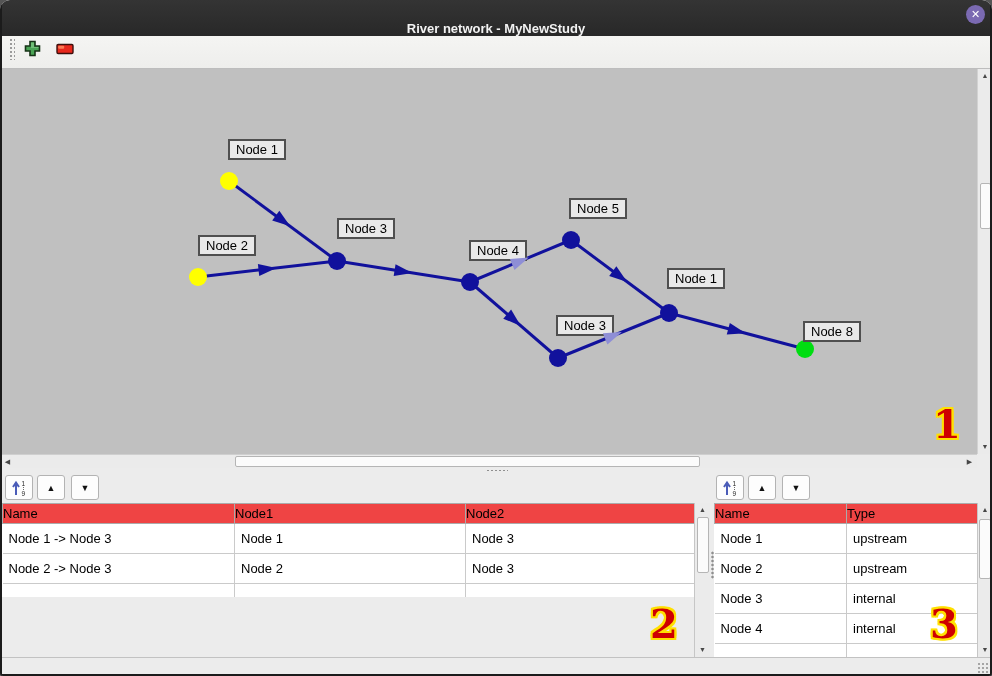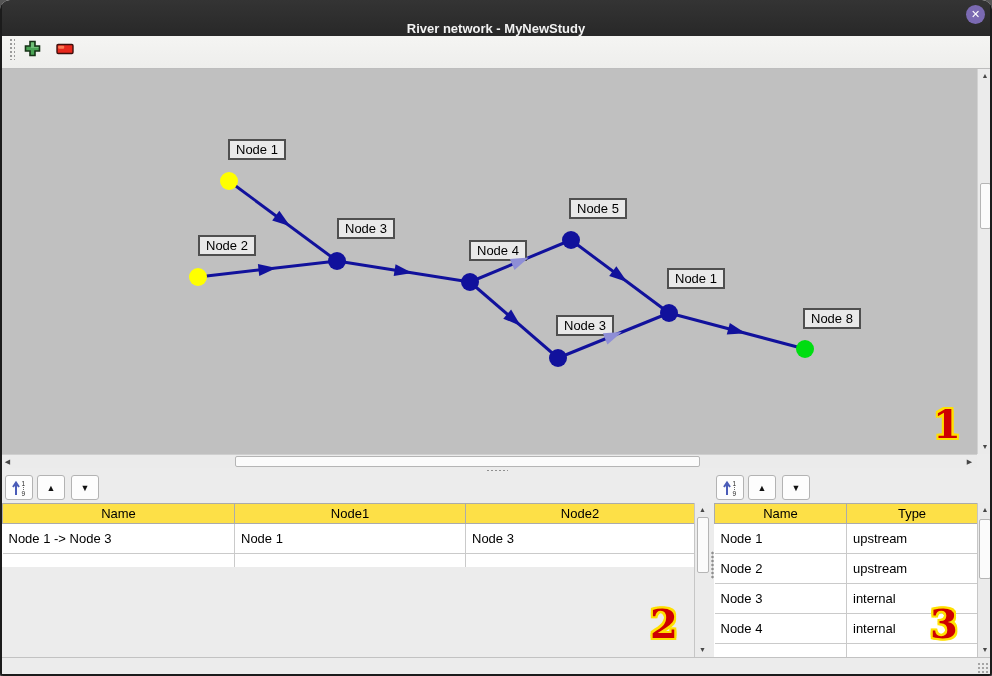--- a/index.html
+++ b/index.html
@@ -59,22 +59,22 @@
   #table-toolbar-row { position:absolute; left:2px; top:472px; width:988px; height:31px; background:#ececec; }
   .sq-btn { position:absolute; top:3px; width:28px; height:25px; background:#fdfdfd;
             border:1px solid #b3b3b3; border-radius:3px; display:flex; align-items:center;
             justify-content:center; cursor:pointer; font-size:9px; color:#111; }
 
   
   .data-table { position:absolute; top:503px; background:#fff; border-collapse:collapse; table-layout:fixed;
                 font-size:13px; color:#000; }
   #edge-table { left:2px; width:692px; }
   #node-table { left:714px; width:263px; }
-  .data-table th { height:20px; background:#fde047; border:1px solid #ababab; font-weight:normal;
-                   font-size:13px; text-align:center; padding:0; }
+  .data-table th { height:20px; background:#ef4444; border:1px solid #ababab; font-weight:normal;
+                   font-size:13px; text-align:left; padding:0; }
   .data-table td { height:30px; border-right:1px solid #cacaca; border-bottom:1px solid #cacaca;
                    padding:0 0 0 6px; text-align:left; background:#fff; overflow:hidden; white-space:nowrap; }
   .data-table tr.spacer td { height:13px; border-bottom:none; }
 
   
   #edge-table-vsb { left:694px; top:503px; width:16px; height:154px; border-left:1px solid #c6c6c6; }
   #node-table-vsb { left:977px; top:503px; width:15px; height:154px; border-left:1px solid #c6c6c6; }
   #v-splitter { position:absolute; left:710px; top:503px; width:4px; height:154px; background:#ececec; cursor:col-resize; }
   #v-splitter-dots { position:absolute; left:0.5px; top:48px; width:3px; height:28px;
                      background-image:radial-gradient(#8f8f8f 1px, transparent 1.2px); background-size:3px 4px; }
@@ -145,21 +145,21 @@
         <circle cx="805" cy="280" r="9" fill="#00dd11"></circle>
       </svg>
 
   <div class="node-label" style="left: 228px; top: 70px;">Node 1</div>
       <div class="node-label" style="left: 198px; top: 166px;">Node 2</div>
       <div class="node-label" style="left: 337px; top: 149px;">Node 3</div>
       <div class="node-label" style="left: 469px; top: 171px;">Node 4</div>
       <div class="node-label" style="left: 569px; top: 129px;">Node 5</div>
       <div class="node-label" style="left: 556px; top: 246px;">Node 3</div>
       <div class="node-label" style="left: 667px; top: 199px;">Node 1</div>
-      <div class="node-label" style="left: 803px; top: 239px;">Node 8</div>
+      <div class="node-label" style="left: 803px; top: 252px;">Node 8</div>
       <svg id="overlay-svg" width="977" height="385">
         <polygon points="-9,-6 9,0 -9,6" transform="translate(520.5,192) rotate(-22.579572564026304)" fill="#8e8ed6"></polygon>
         <polygon points="-9,-6 9,0 -9,6" transform="translate(613.5,266.5) rotate(-22.067899562410222)" fill="#8e8ed6"></polygon>
       </svg>
     </div>
 
   <div id="canvas-vsb" class="sb-track">
     <div class="sb-arrow" style="top:1px;">▲</div>
     <div class="sb-thumb" style="left:2px; top:114px; width:11px; height:46px;"></div>
     <div class="sb-arrow" style="bottom:1px;">▼</div>
@@ -219,20 +219,25 @@
           <th>Node1</th>
           <th>Node2</th>
         </tr>
       </thead>
     <tbody>
         <tr>
           <td>Node 1 -&gt; Node 3</td>
           <td>Node 1</td>
           <td>Node 3</td>
         </tr>
+        <tr>
+          <td>Node 2 -&gt; Node 3</td>
+          <td>Node 2</td>
+          <td>Node 3</td>
+        </tr>
         <tr class="spacer">
           <td></td>
           <td></td>
           <td></td>
         </tr>
       </tbody>
   </table>
   <div id="edge-table-vsb" class="sb-track">
     <div class="sb-arrow" style="top:1px;">▲</div>
     <div class="sb-thumb" style="left:2px; top:14px; width:12px; height:56px;"></div>

